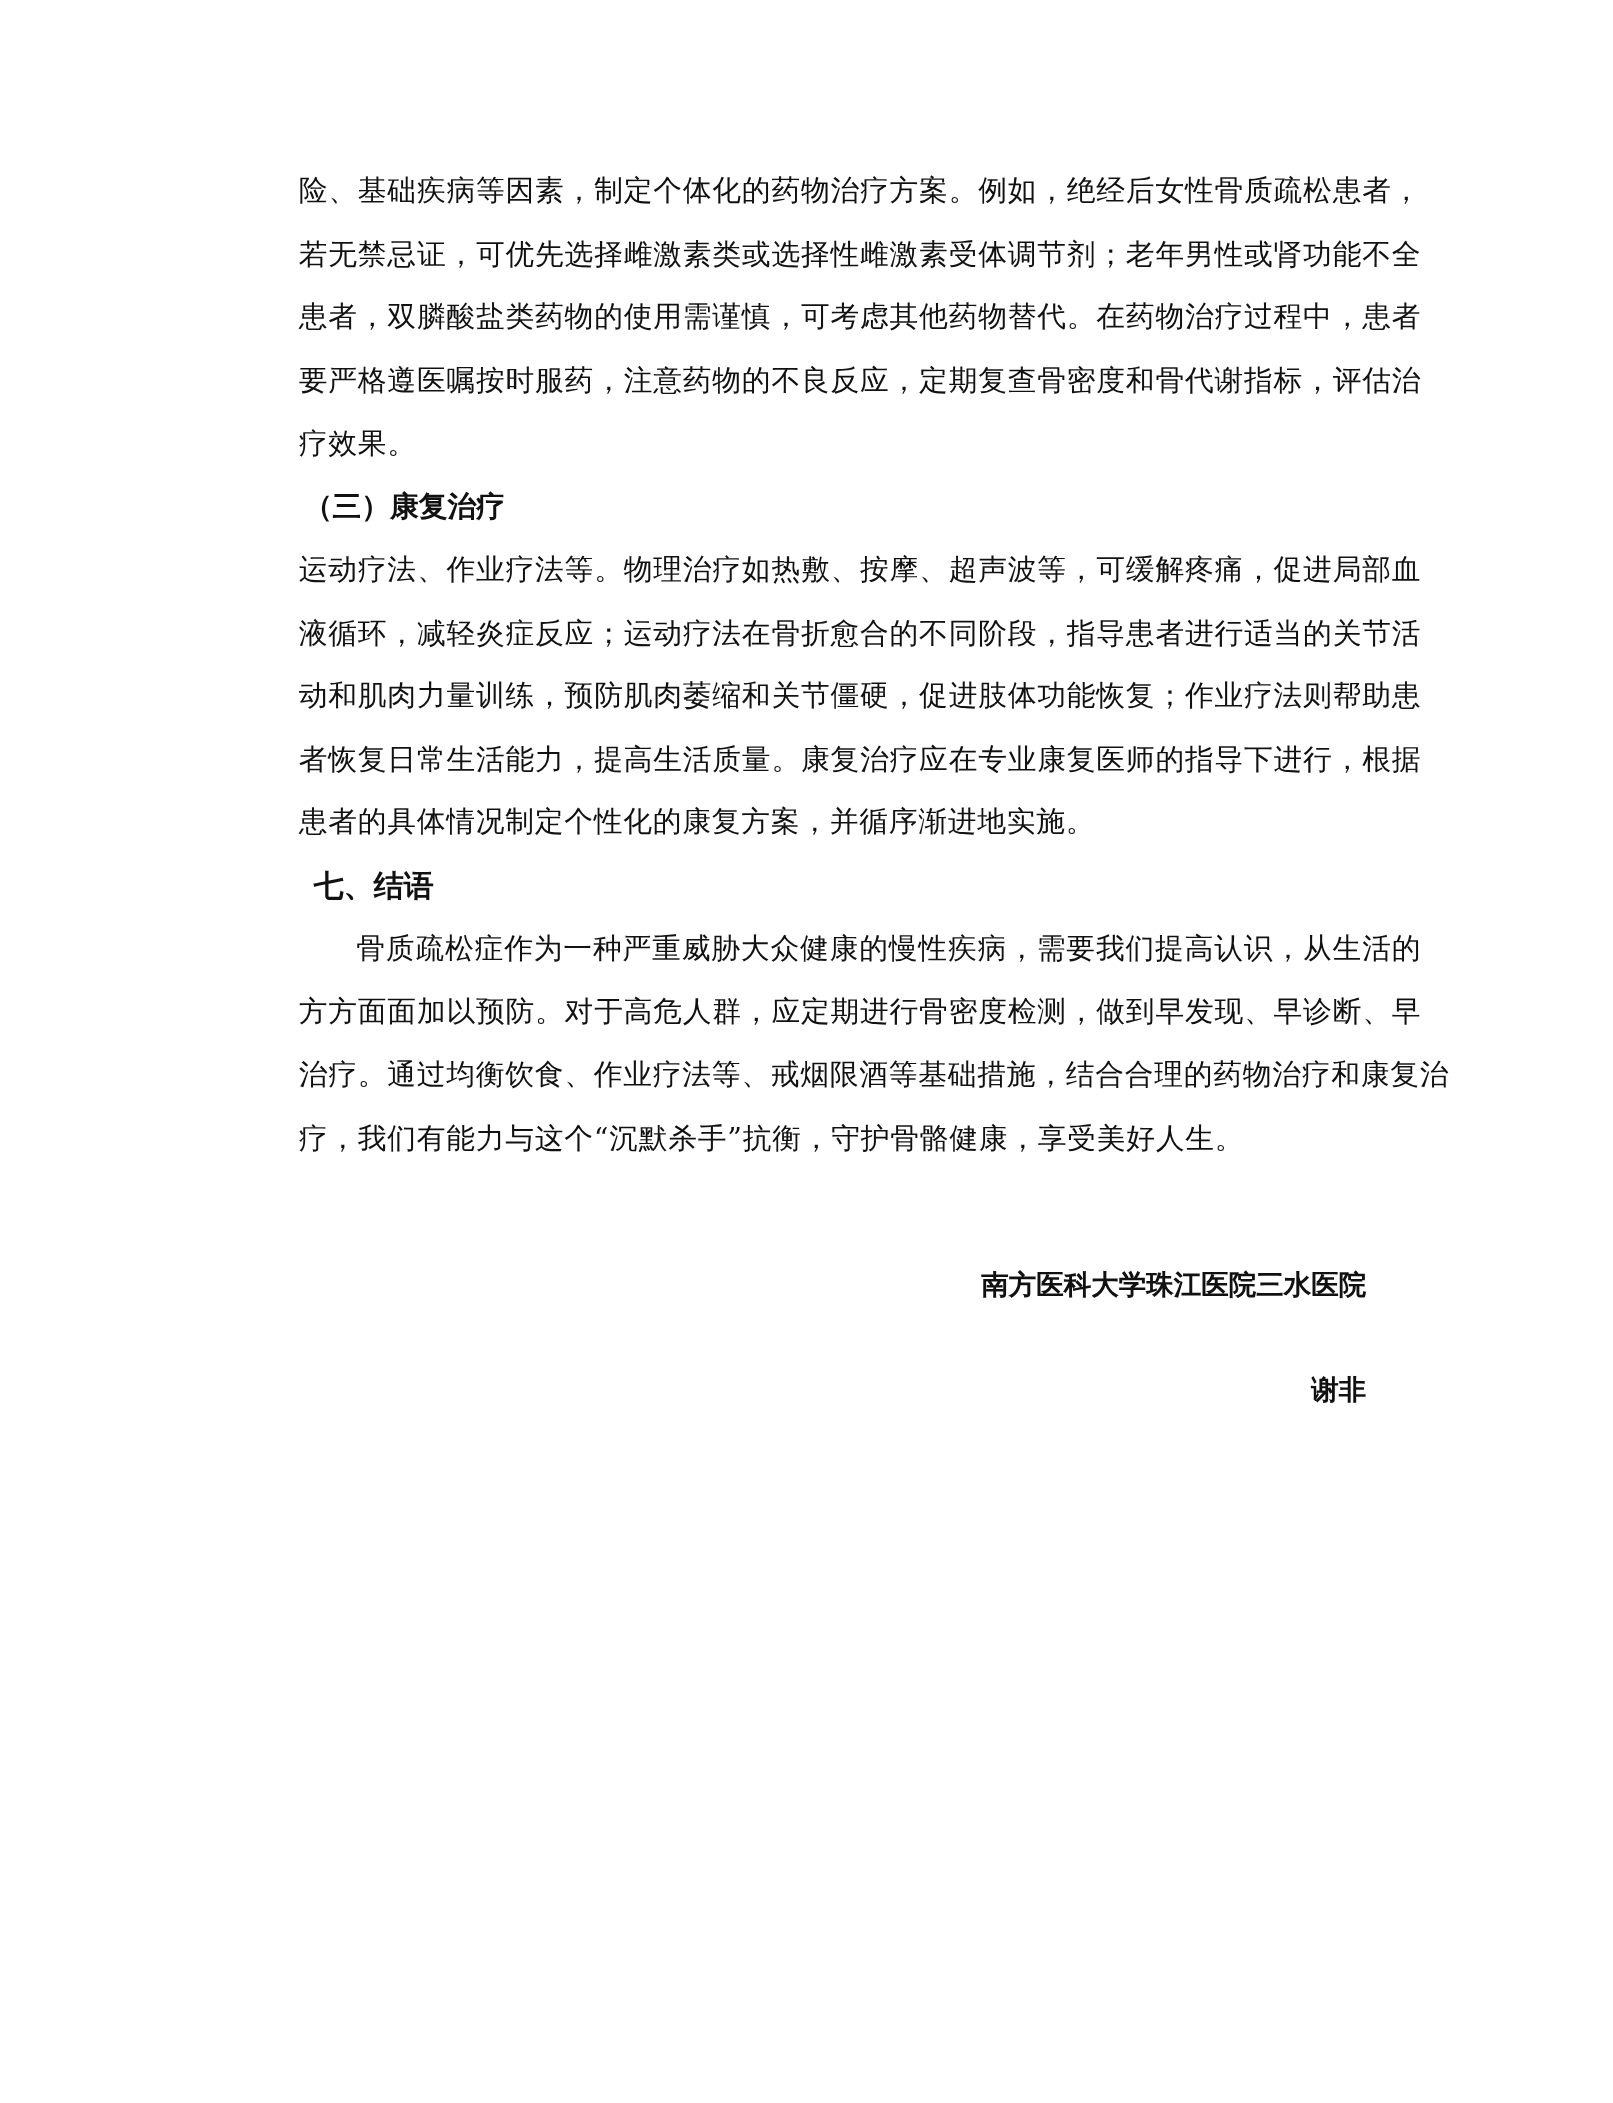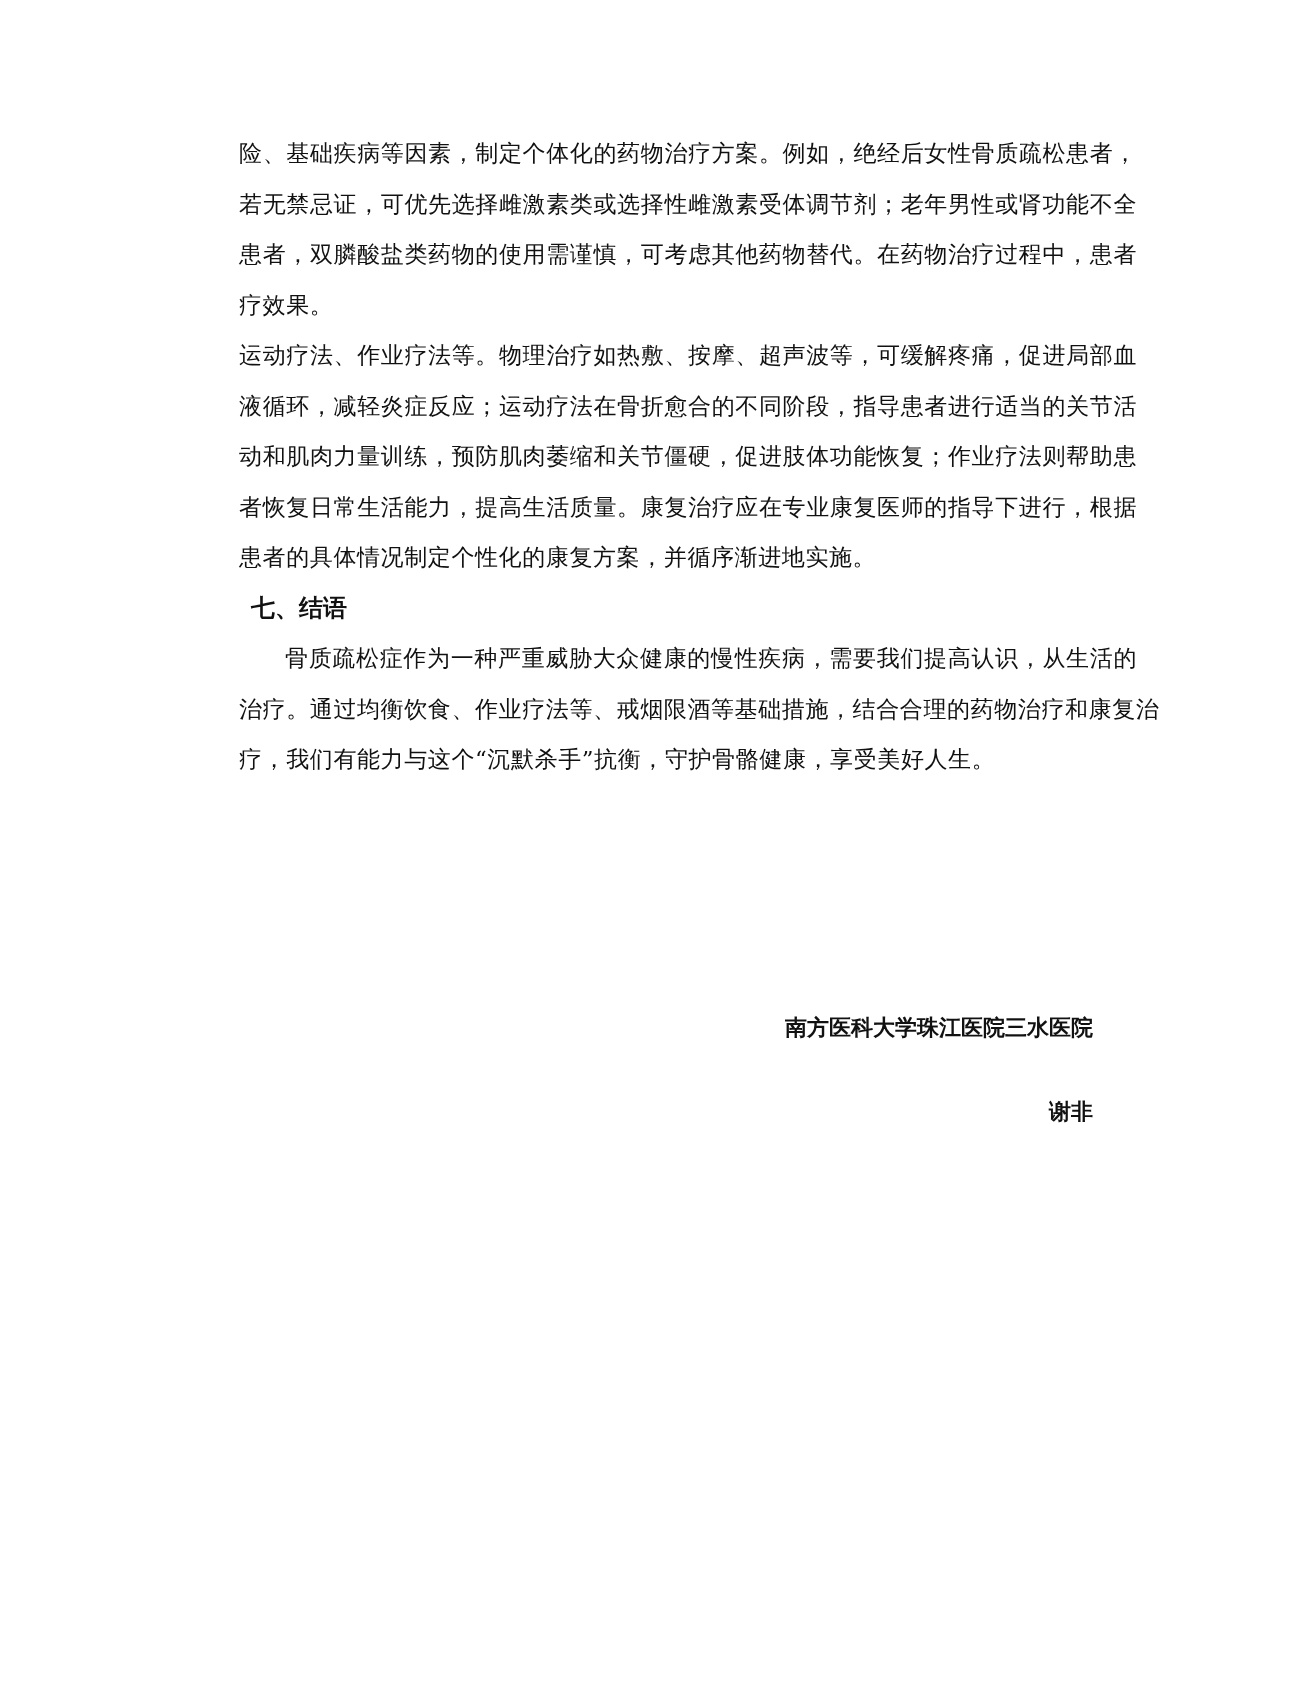--- a/index.html
+++ b/index.html
@@ -18,33 +18,36 @@
           font-family: "DejaVu Sans", "Liberation Sans", sans-serif; font-weight: bold; font-size: 22px; }
 </style>
 </head>
 <body>
 
 <div class="page">
   <div>
     <div class="line">险、基础疾病等因素，制定个体化的药物治疗方案。例如，绝经后女性骨质疏松患者，</div>
     <div class="line">若无禁忌证，可优先选择雌激素类或选择性雌激素受体调节剂；老年男性或肾功能不全</div>
     <div class="line">患者，双膦酸盐类药物的使用需谨慎，可考虑其他药物替代。在药物治疗过程中，患者</div>
+    <div class="line">要严格遵医嘱按时服药，注意药物的不良反应，定期复查骨密度和骨代谢指标，评估治</div>
     <div class="line last">疗效果。</div>
   </div>
 
+  <div class="heading h3">（三）康复治疗</div>
   <div>
     <div class="line">运动疗法、作业疗法等。物理治疗如热敷、按摩、超声波等，可缓解疼痛，促进局部血</div>
     <div class="line">液循环，减轻炎症反应；运动疗法在骨折愈合的不同阶段，指导患者进行适当的关节活</div>
     <div class="line">动和肌肉力量训练，预防肌肉萎缩和关节僵硬，促进肢体功能恢复；作业疗法则帮助患</div>
     <div class="line">者恢复日常生活能力，提高生活质量。康复治疗应在专业康复医师的指导下进行，根据</div>
     <div class="line last">患者的具体情况制定个性化的康复方案，并循序渐进地实施。</div>
   </div>
 
   <div class="heading h2">七、结语</div>
   <div>
     <div class="line indent">骨质疏松症作为一种严重威胁大众健康的慢性疾病，需要我们提高认识，从生活的</div>
+    <div class="line">方方面面加以预防。对于高危人群，应定期进行骨密度检测，做到早发现、早诊断、早</div>
     <div class="line">治疗。通过均衡饮食、作业疗法等、戒烟限酒等基础措施，结合合理的药物治疗和康复治</div>
     <div class="line last">疗，我们有能力与这个“沉默杀手”抗衡，守护骨骼健康，享受美好人生。</div>
   </div>
 </div>
 
 <div class="sign" style="top:1013px;">南方医科大学珠江医院三水医院</div>
 <div class="sign" style="top:1097px;">谢非</div>
 
 </body></html>

